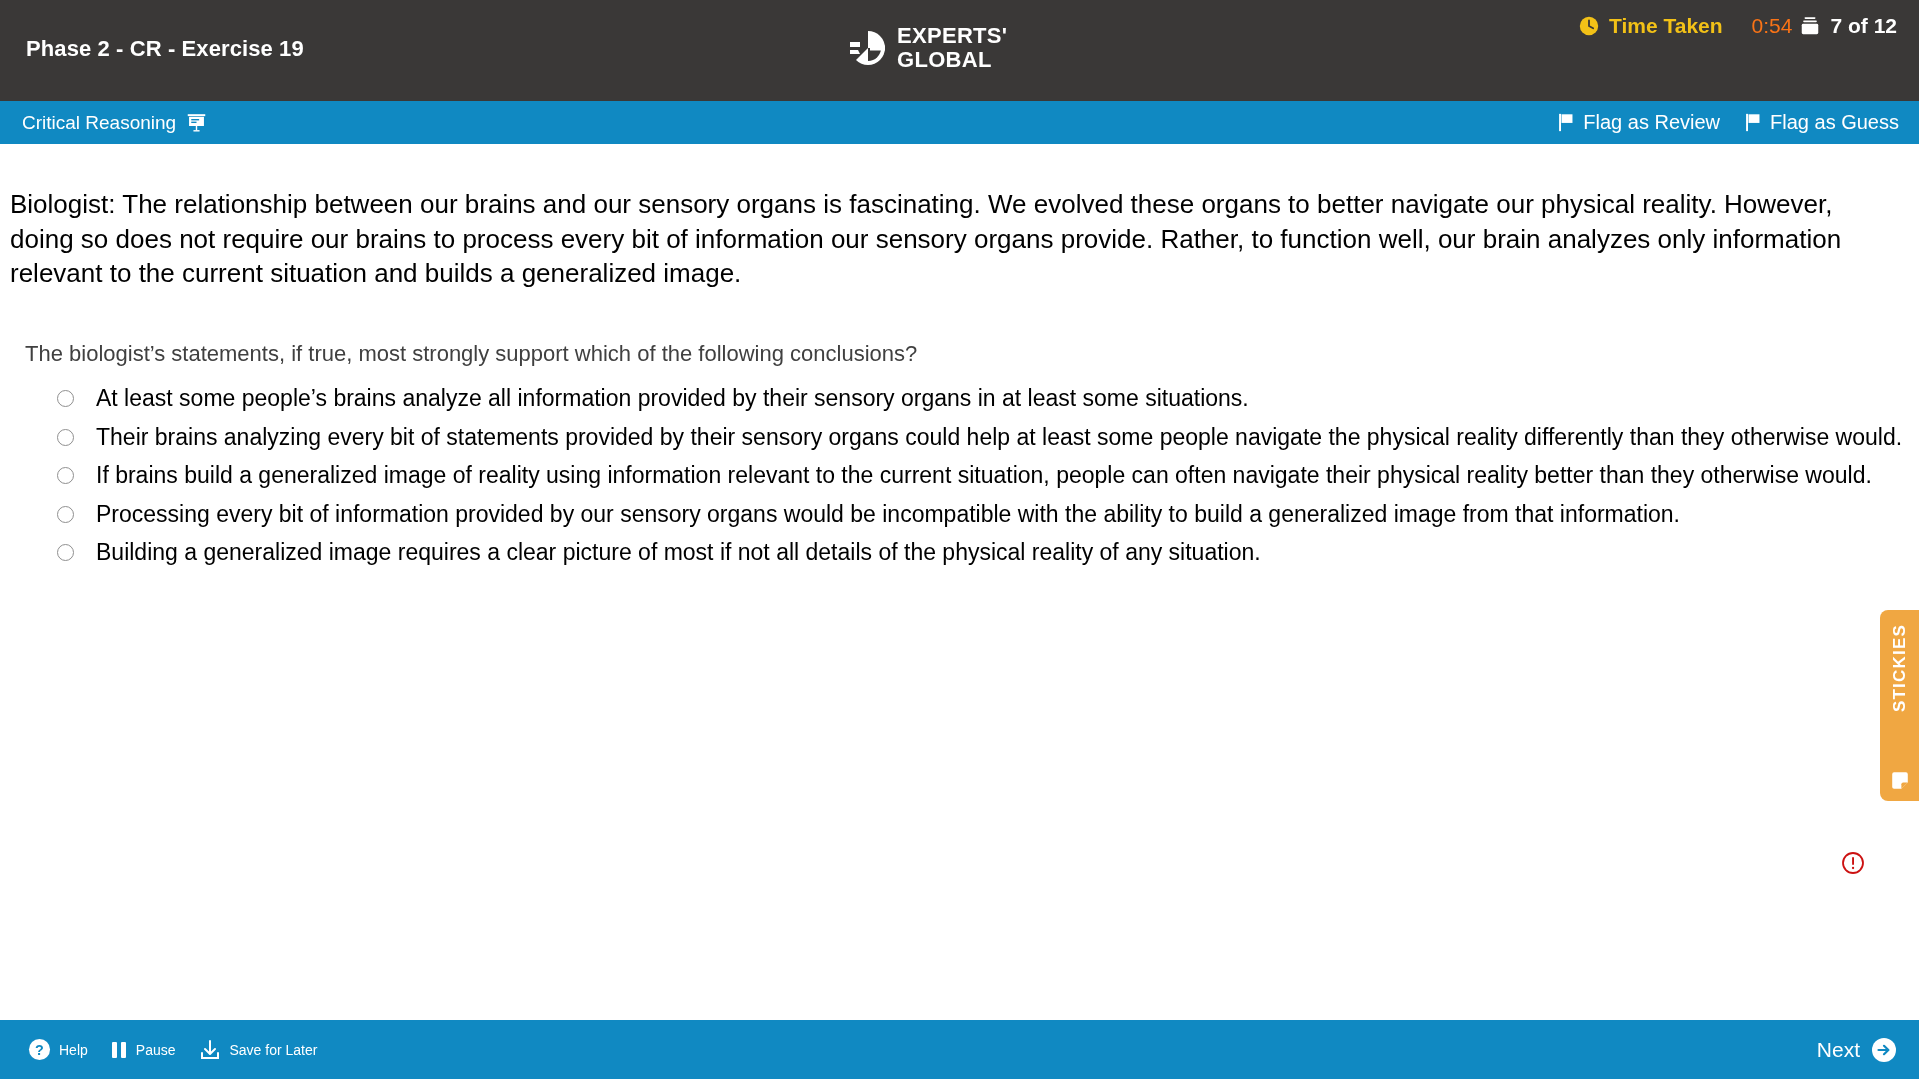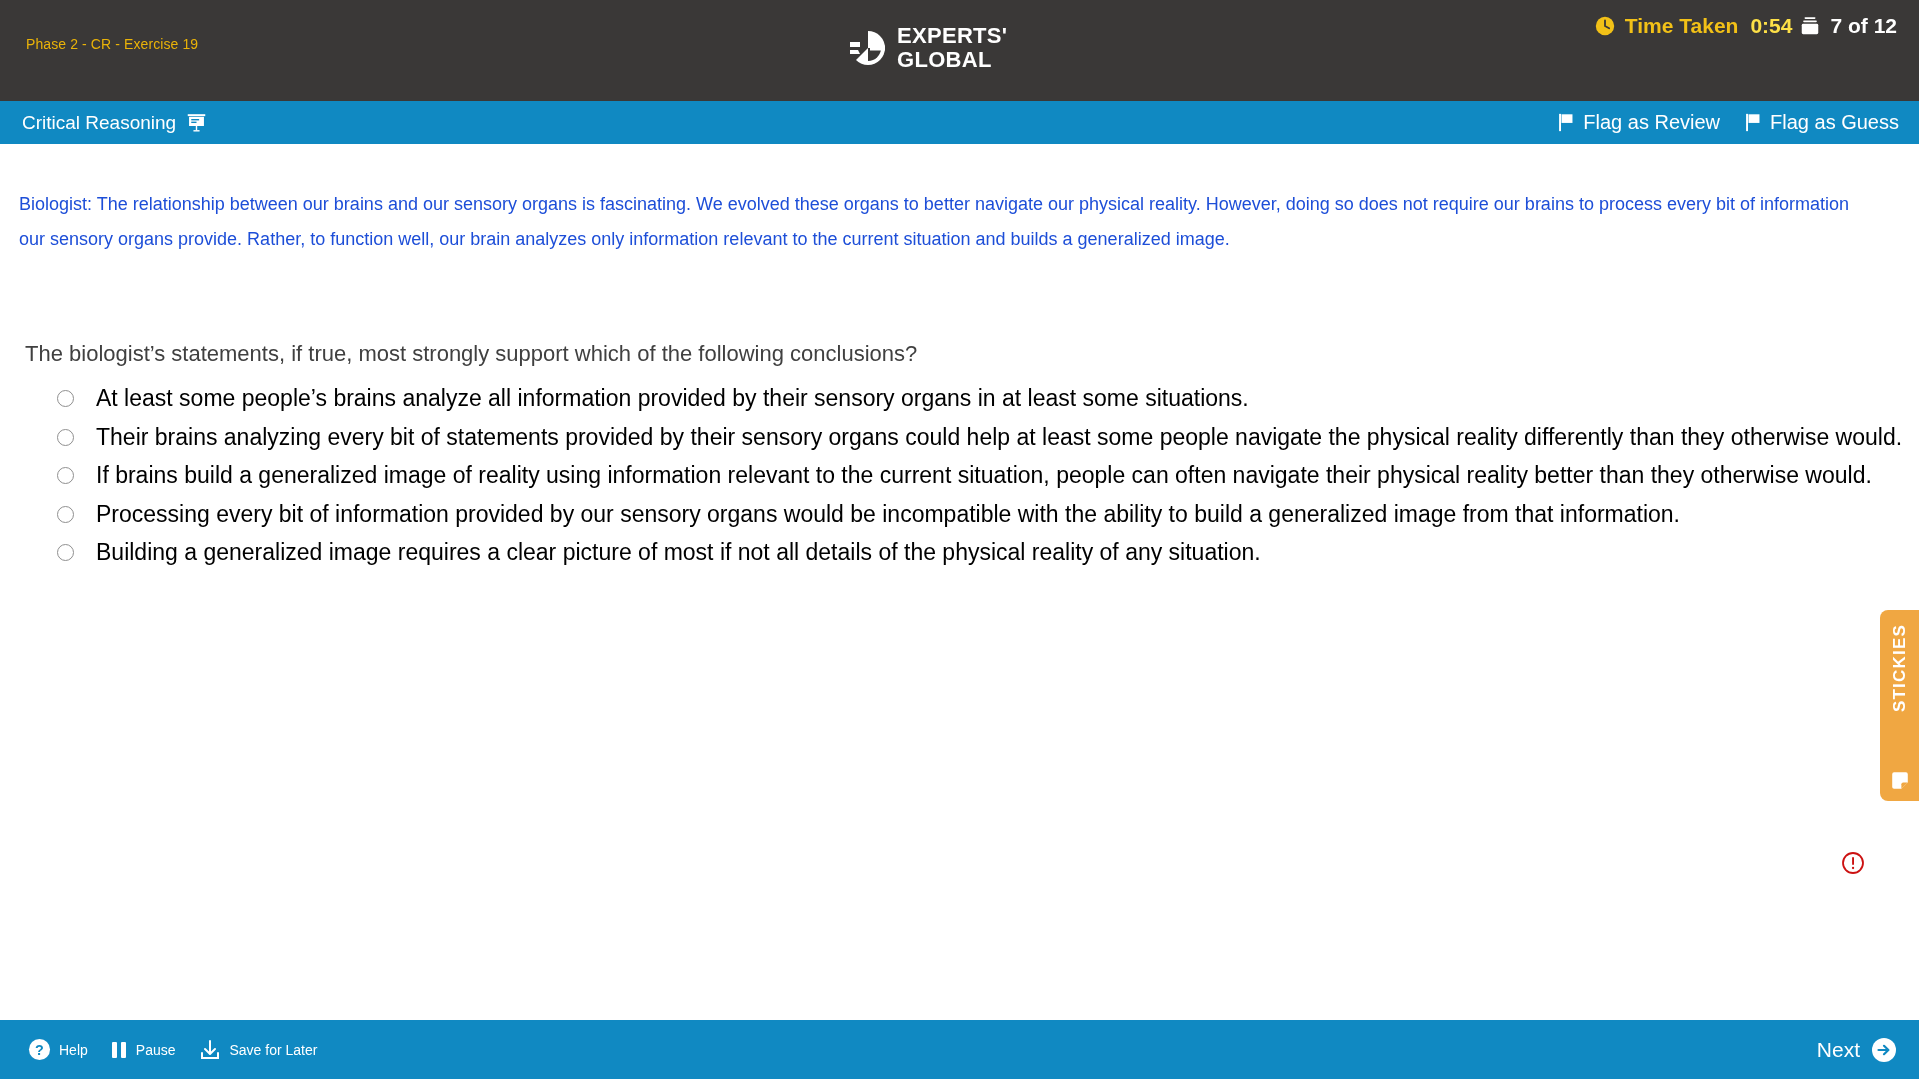--- a/index.html
+++ b/index.html
@@ -28,23 +28,23 @@
     flex: 0 0 101px;
     background: #3a3837;
     display: flex;
     align-items: center;
   }
 
   .topbar-title {
     position: absolute;
     left: 26px;
     top: 36px;
-    color: #eab308;
-    font-size: 14px;
-    font-weight: 400;
+    color: #ffffff;
+    font-size: 22px;
+    font-weight: 700;
     letter-spacing: 0.1px;
     white-space: nowrap;
   }
 
   
   .logo-wrap {
     position: absolute;
     left: 848px;
     top: 25px;
     display: flex;
@@ -81,24 +81,24 @@
     align-items: center;
     gap: 9px;
     white-space: nowrap;
   }
   .timer-label {
     color: #f2c117;
     font-size: 21px;
     font-weight: 600;
   }
   .timer-value {
-    color: #fde047;
+    color: #f97316;
     font-size: 21px;
-    font-weight: 700;
-    margin-left: 3px;
+    font-weight: 400;
+    margin-left: 20px;
   }
   .counter-text {
     color: #ffffff;
     font-size: 21px;
     font-weight: 600;
   }
   .clock-icon { width: 22px; height: 22px; display: block; }
   .stack-icon { width: 22px; height: 22px; display: block; }
 
   
@@ -148,26 +148,26 @@
   
   .content {
     position: relative;
     flex: 1 1 auto;
     background: #ffffff;
     overflow: hidden;
   }
 
   .passage {
     position: absolute;
-    left: 19px;
+    left: 10px;
     top: 43px;
     width: 1860px;
-    font-size: 18px;
+    font-size: 26px;
     line-height: 34.5px;
-    color: #1d4ed8;
+    color: #000000;
     font-family: "Liberation Sans", sans-serif;
   }
 
   .question-stem {
     position: absolute;
     left: 25px;
     top: 193px;
     width: 1700px;
     font-size: 22px;
     line-height: 34.5px;

